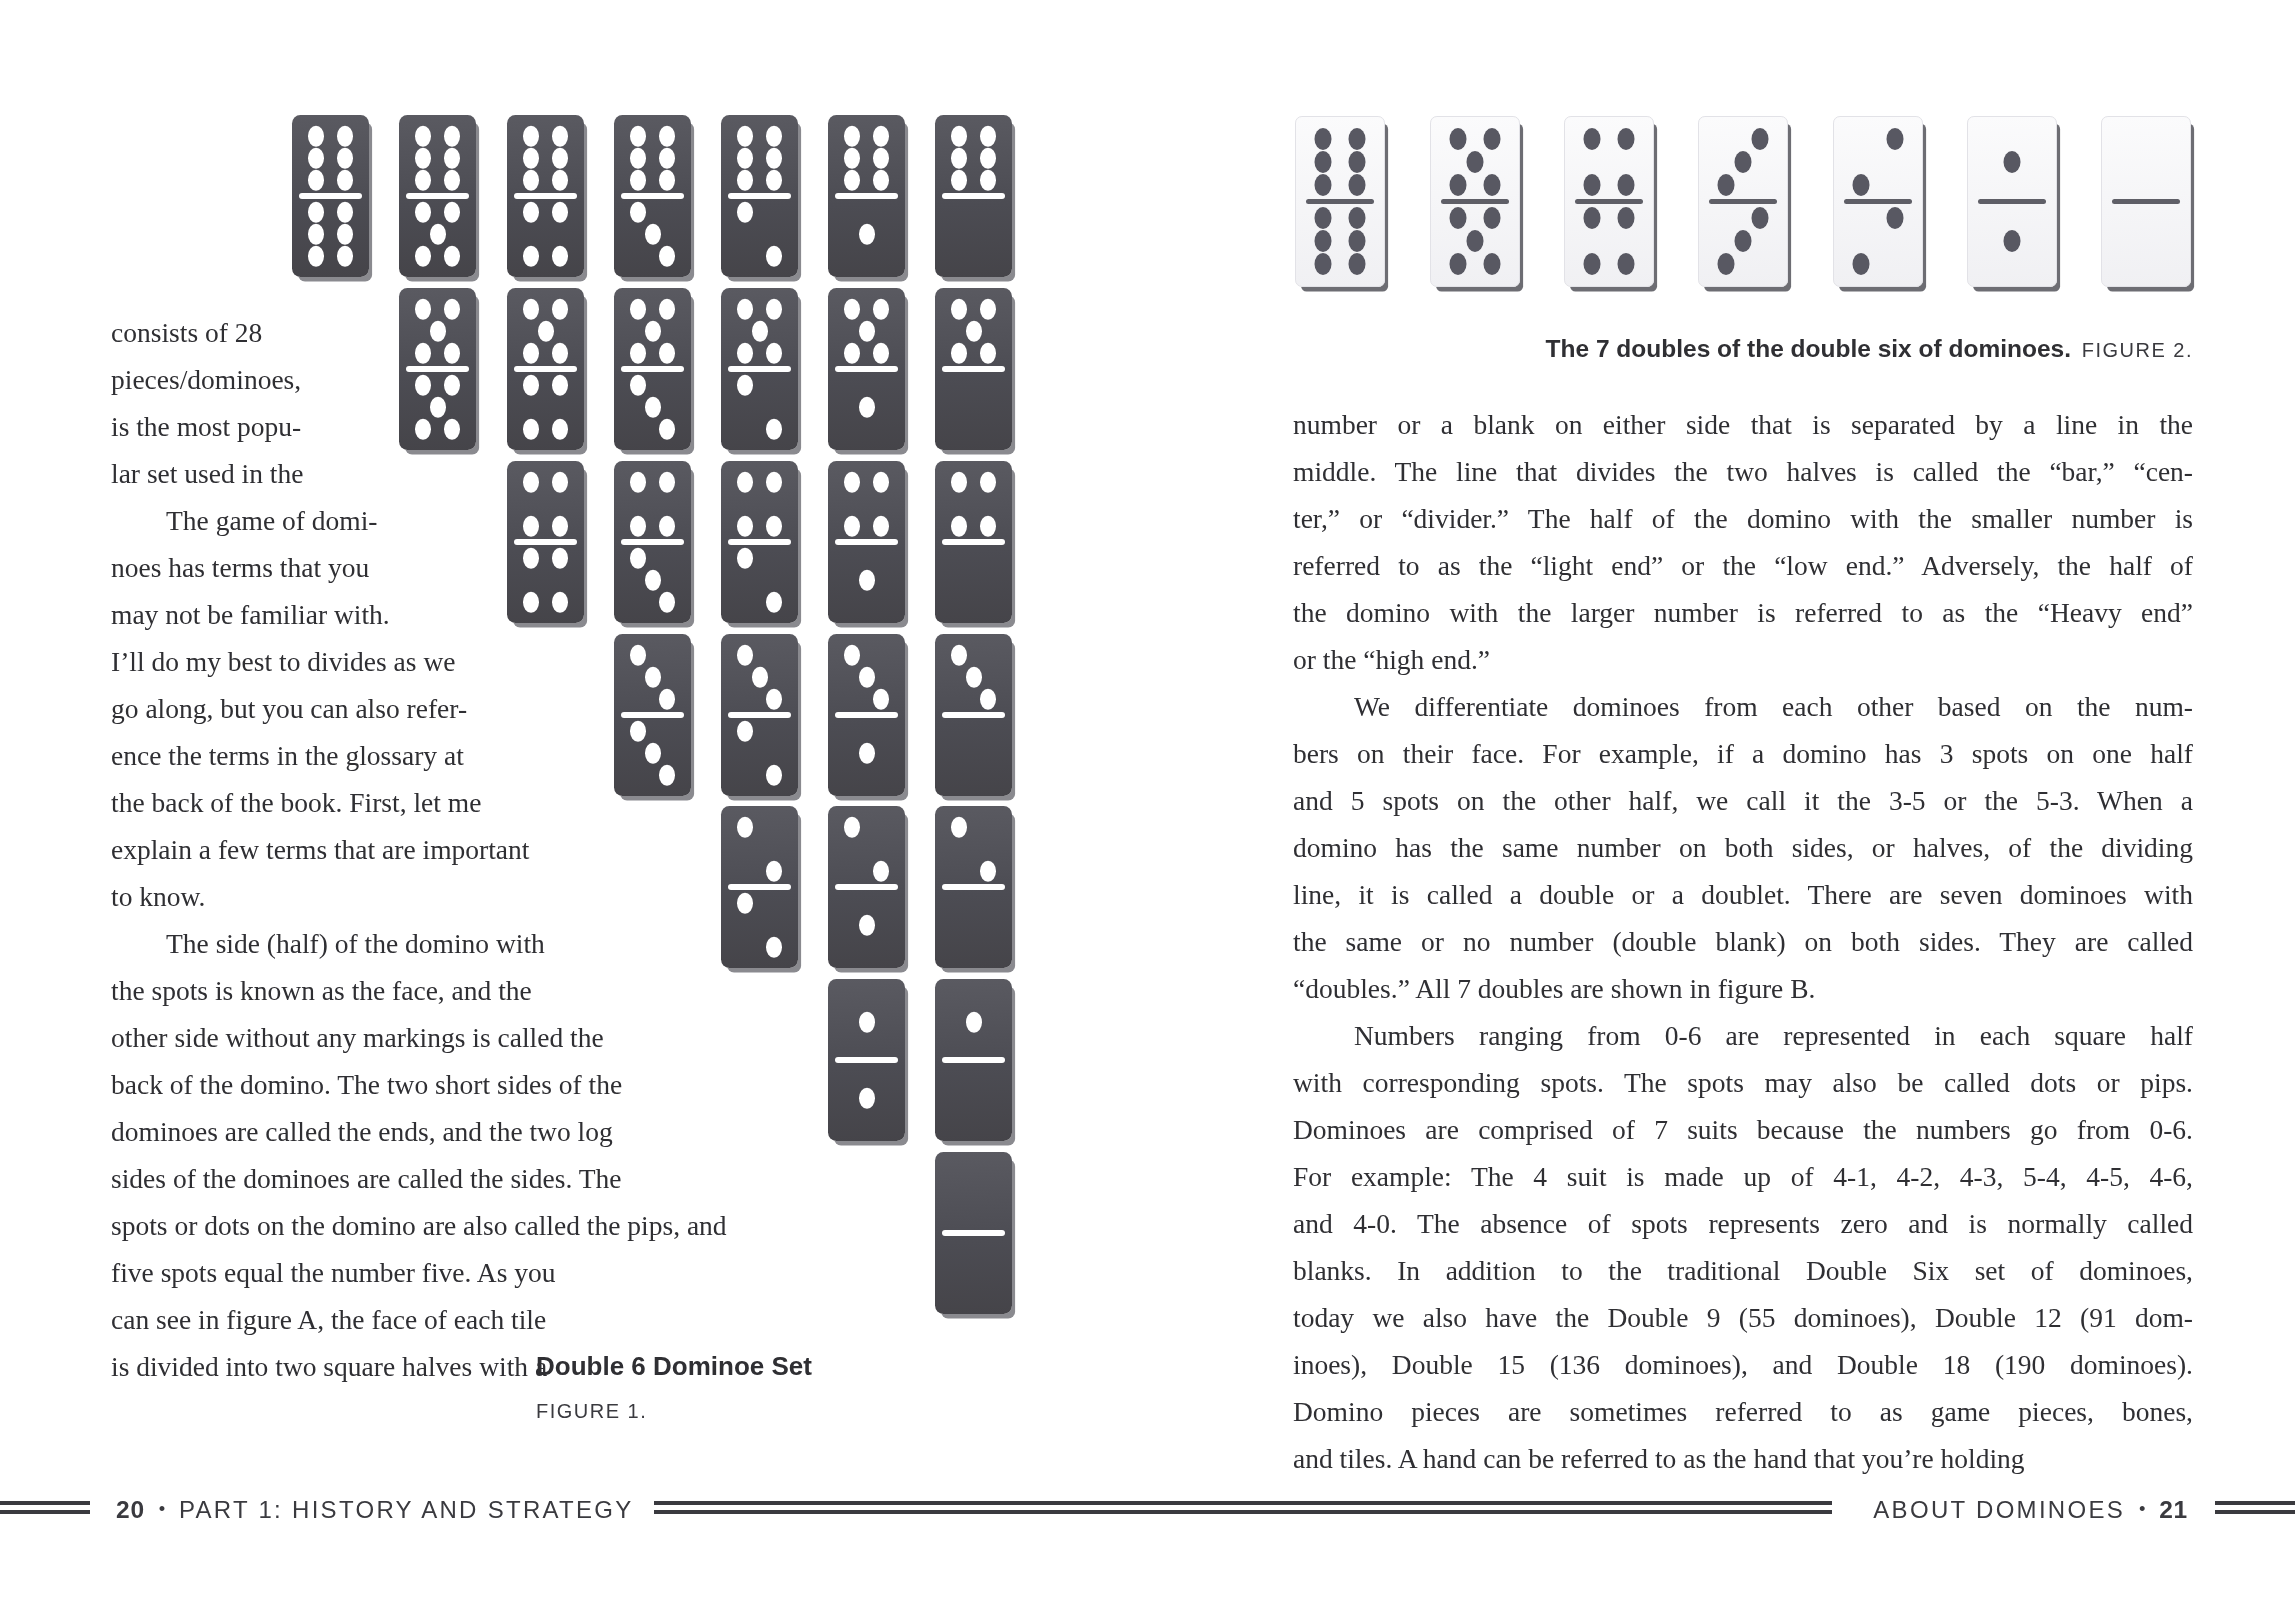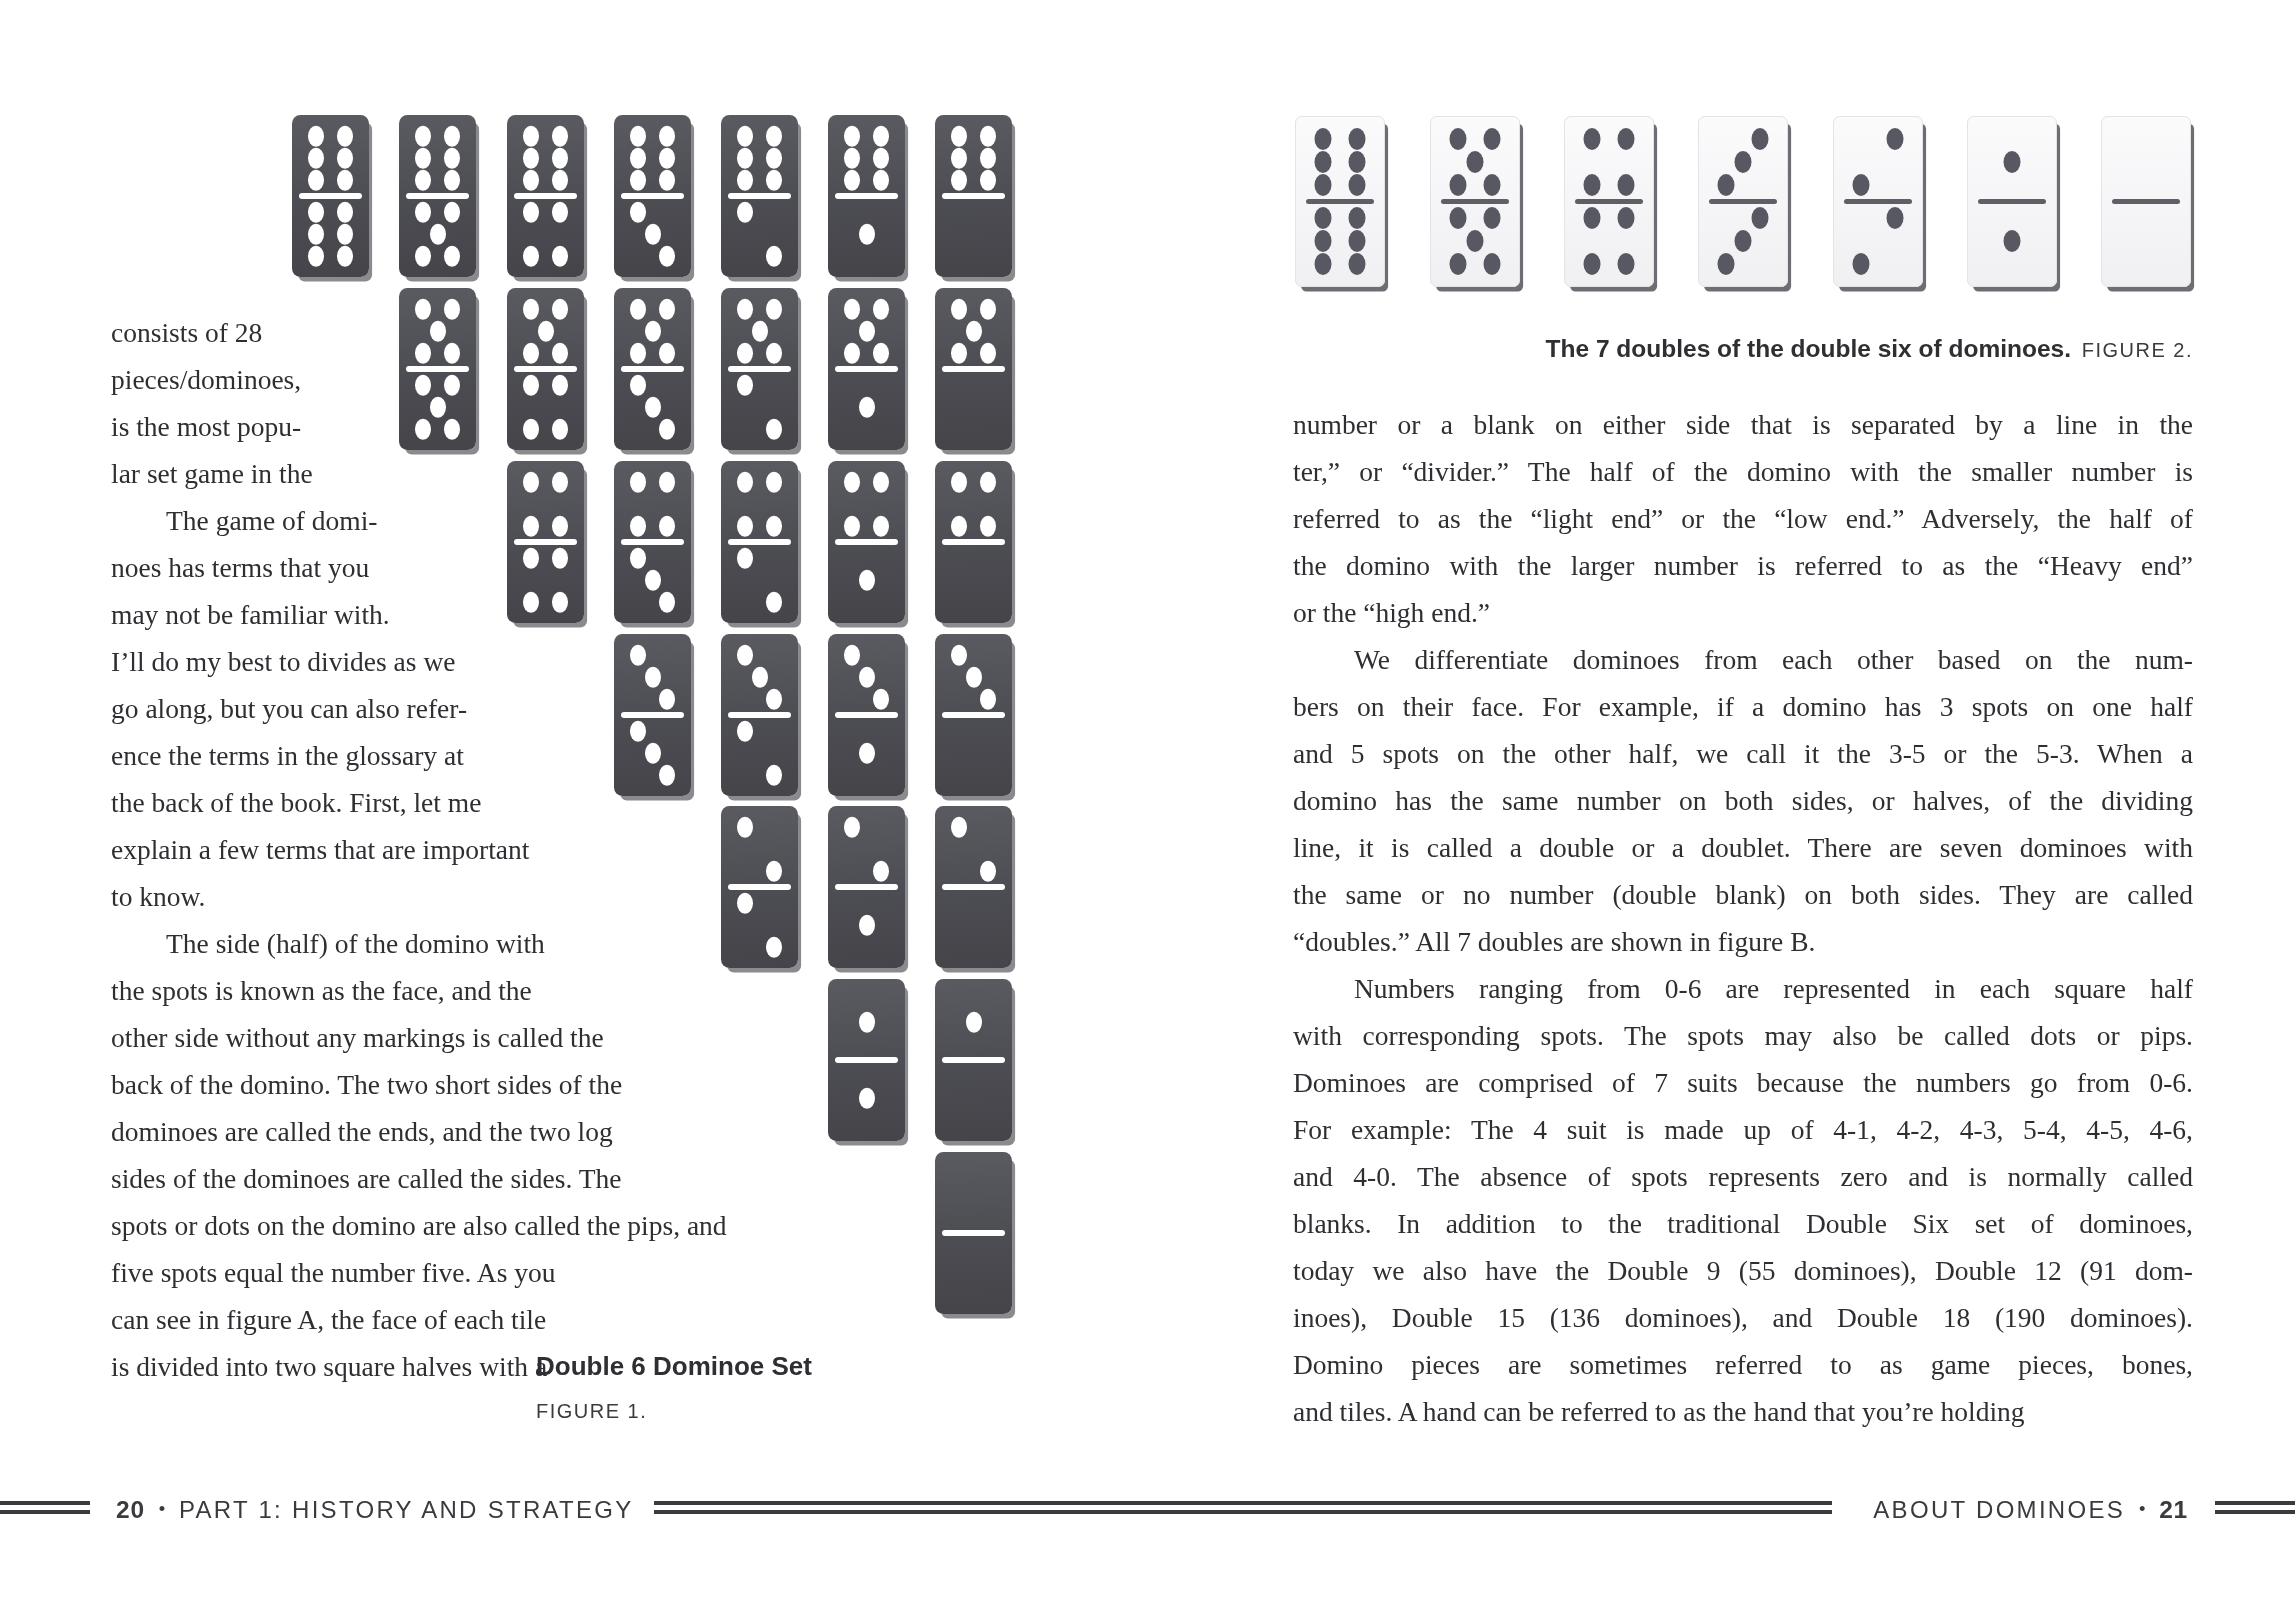--- a/index.html
+++ b/index.html
@@ -509,21 +509,21 @@
         <div class="half"></div>
         <div class="bar"></div>
         <div class="half"></div>
       </div>
     </div>
 
   <div class="ltext">
       <div class="tline">consists of 28</div>
       <div class="tline">pieces/dominoes,</div>
       <div class="tline">is the most popu-</div>
-      <div class="tline">lar set game in the</div>
+      <div class="tline">lar set used in the</div>
       <div class="tline indent">The game of domi-</div>
       <div class="tline">noes has terms that you</div>
       <div class="tline">may not be familiar with.</div>
       <div class="tline">I’ll do my best to divides as we</div>
       <div class="tline">go along, but you can also refer-</div>
       <div class="tline">ence the terms in the glossary at</div>
       <div class="tline">the back of the book. First, let me</div>
       <div class="tline">explain a few terms that are important</div>
       <div class="tline plast">to know.</div>
       <div class="tline indent">The side (half) of the domino with</div>
@@ -533,20 +533,21 @@
       <div class="tline">dominoes are called the ends, and the two log</div>
       <div class="tline">sides of the dominoes are called the sides. The</div>
       <div class="tline">spots or dots on the domino are also called the pips, and</div>
       <div class="tline">five spots equal the number five. As you</div>
       <div class="tline">can see in figure A, the face of each tile</div>
       <div class="tline plast">is divided into two square halves with a</div>
     </div>
 
   <div class="rtext">
       <div class="tline">number or a blank on either side that is separated by a line in the</div>
+      <div class="tline">middle. The line that divides the two halves is called the “bar,” “cen-</div>
       <div class="tline">ter,” or “divider.” The half of the domino with the smaller number is</div>
       <div class="tline">referred to as the “light end” or the “low end.” Adversely, the half of</div>
       <div class="tline">the domino with the larger number is referred to as the “Heavy end”</div>
       <div class="tline plast">or the “high end.”</div>
       <div class="tline indent">We differentiate dominoes from each other based on the num-</div>
       <div class="tline">bers on their face. For example, if a domino has 3 spots on one half</div>
       <div class="tline">and 5 spots on the other half, we call it the 3-5 or the 5-3. When a</div>
       <div class="tline">domino has the same number on both sides, or halves, of the dividing</div>
       <div class="tline">line, it is called a double or a doublet. There are seven dominoes with</div>
       <div class="tline">the same or no number (double blank) on both sides. They are called</div>

